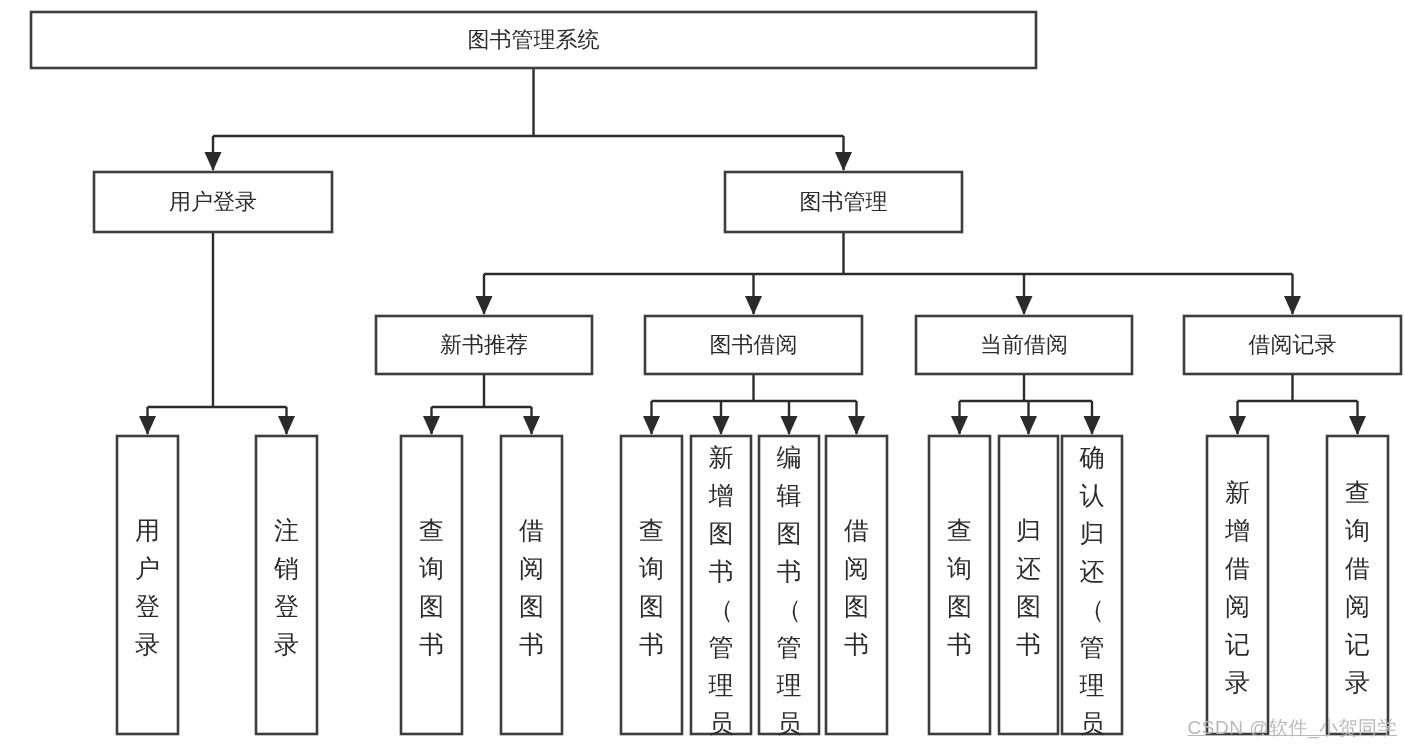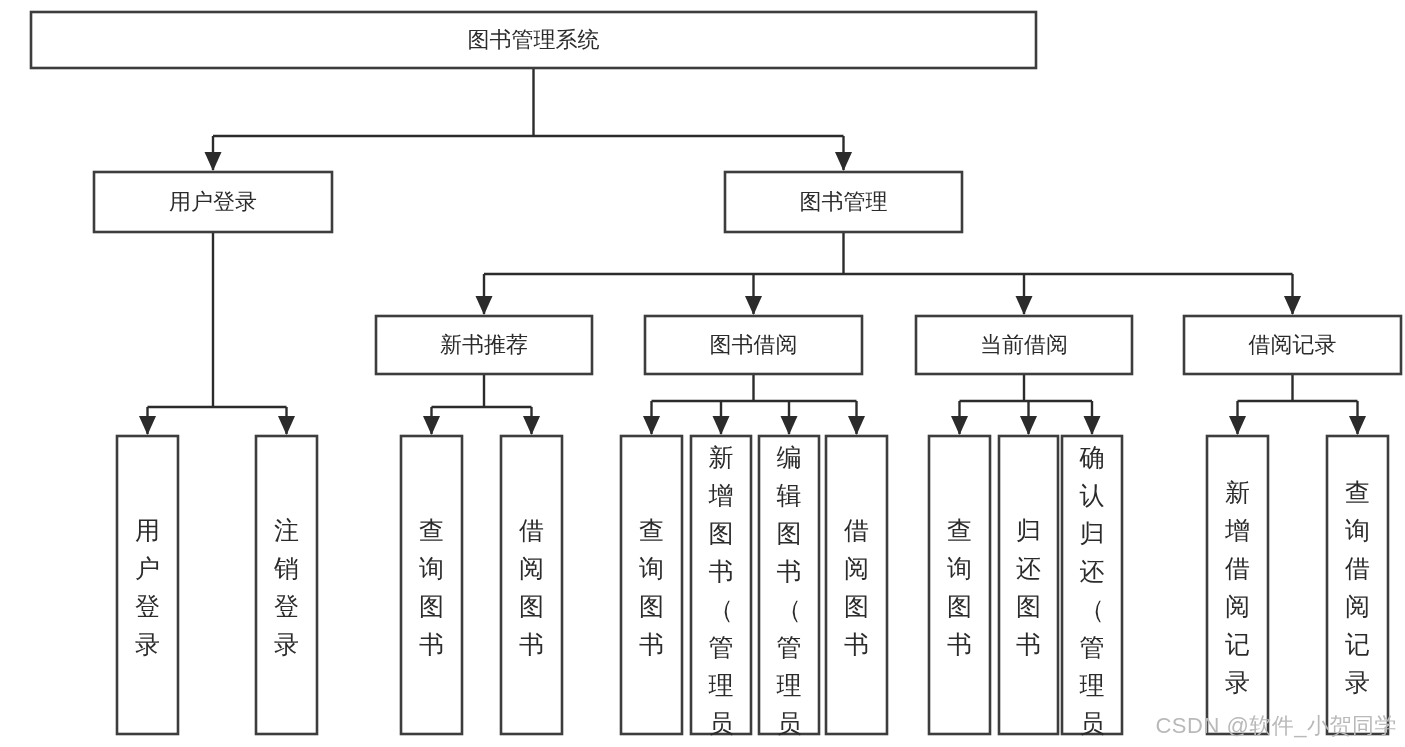--- a/index.html
+++ b/index.html
@@ -49,25 +49,26 @@
   }
   .arrow-head {
     fill: #2b2b2b;
     stroke: none;
   }
   .watermark {
     position: absolute;
     right: 8px;
     bottom: 6px;
     font-family: "Liberation Sans", "DejaVu Sans", sans-serif;
-    font-size: 22px;
+    font-size: 19px;
     color: #b9b9b9;
     letter-spacing: 0.5px;
     white-space: nowrap;
     pointer-events: none;
+    text-decoration: underline;
   }
 </style>
 </head>
 <body>
 
 <div id="chart-root">
   <svg width="1405" height="747" viewBox="0 0 1405 747" xmlns="http://www.w3.org/2000/svg">
     <g id="connector-layer">
         <polyline points="519.5,68 519.5,136" class="connector"></polyline>
         <polyline points="199,136 829.5,136" class="connector"></polyline>

